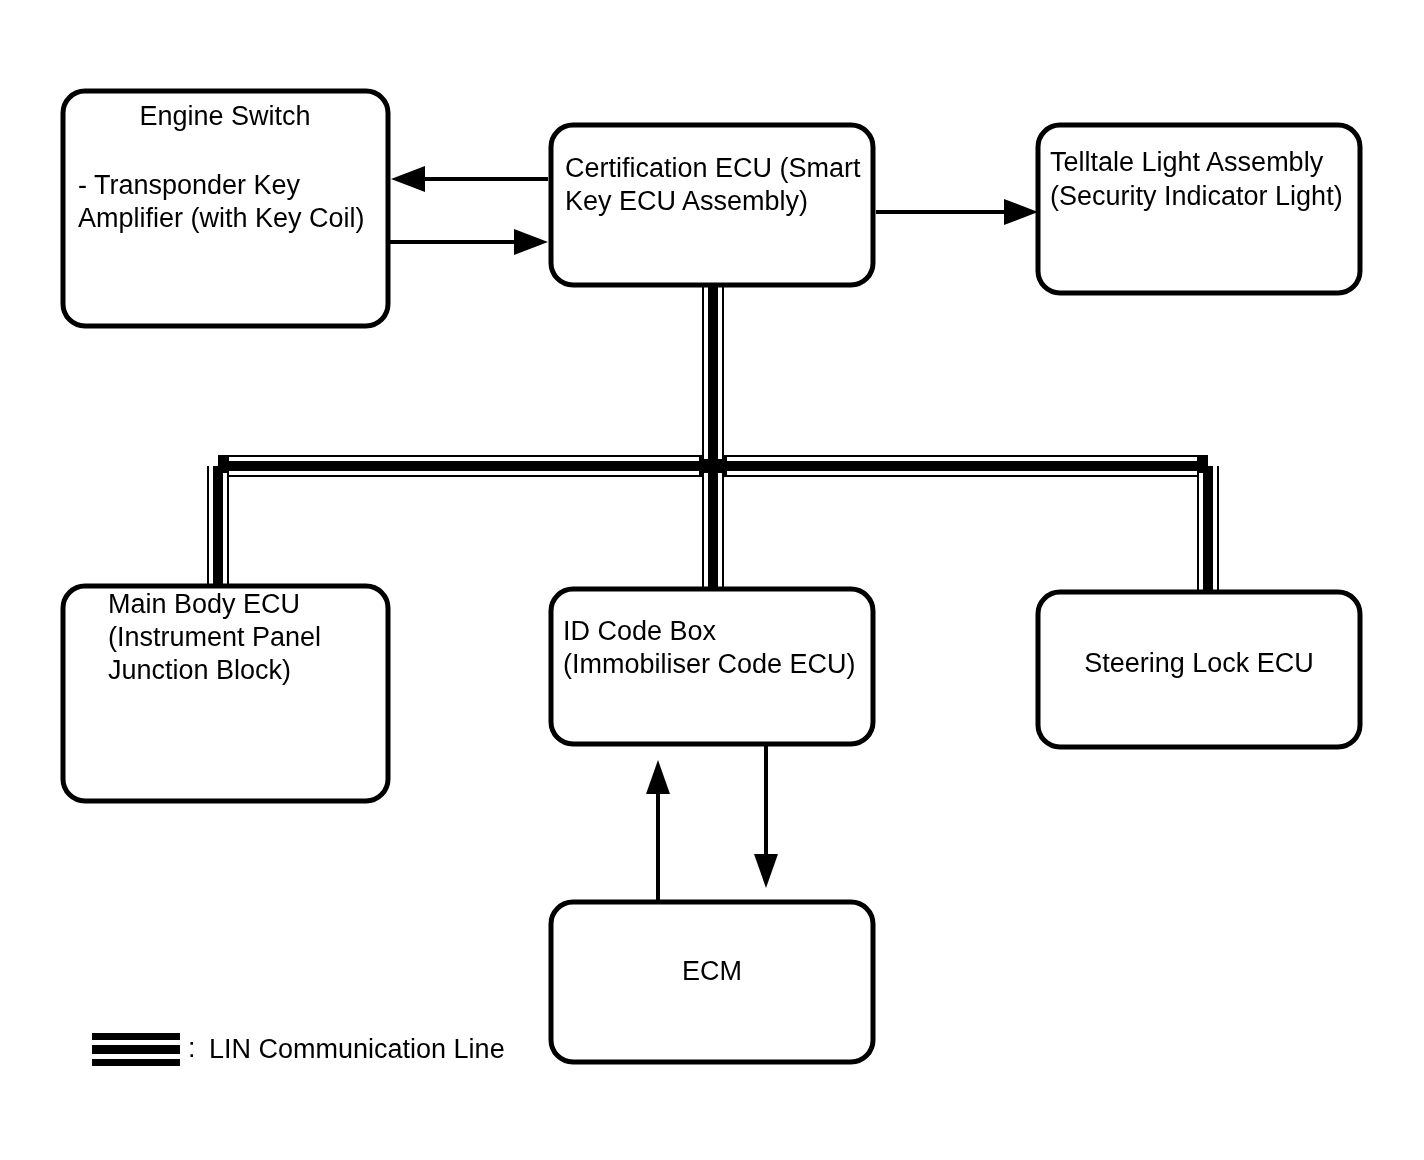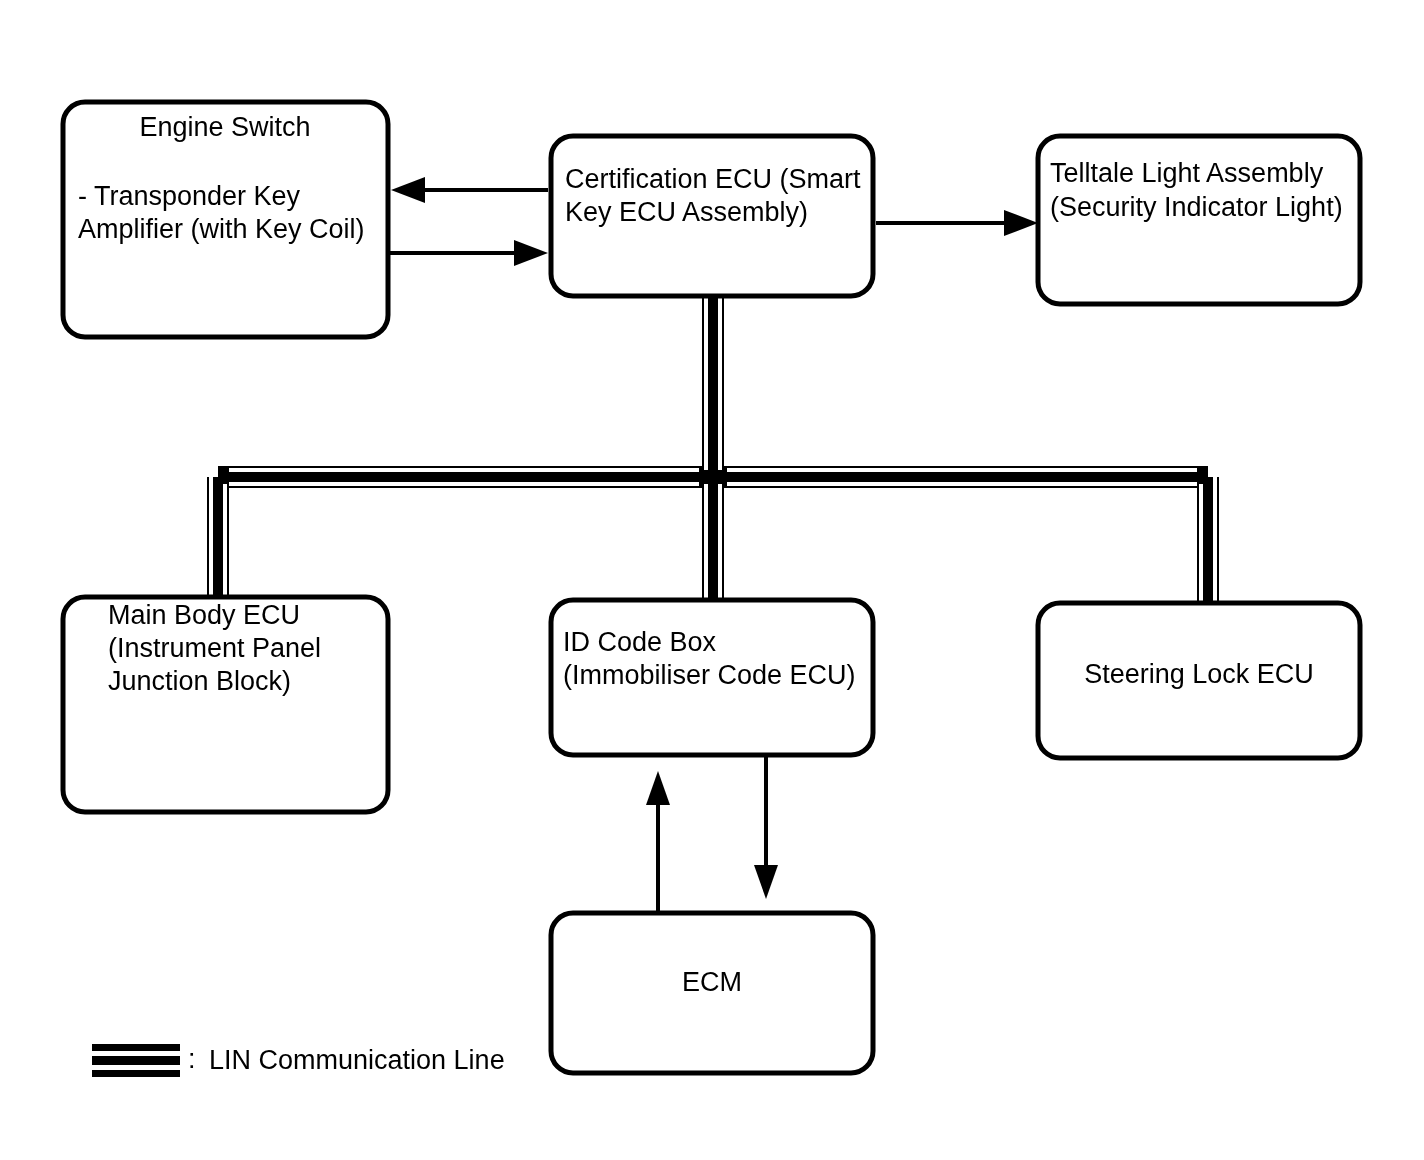--- a/index.html
+++ b/index.html
@@ -10,21 +10,21 @@
   body {
     width: 1424px;
     height: 1160px;
     font-family: "Liberation Sans", sans-serif;
     position: relative;
     overflow: hidden;
   }
   #diagram-root {
     position: absolute;
     left: 0;
-    top: 15px;
+    top: 4px;
     width: 1424px;
     height: 1088px;
   }
   svg.diagram {
     display: block;
     width: 1424px;
     height: 1160px;
   }
   .node-box {
     fill: #ffffff;

